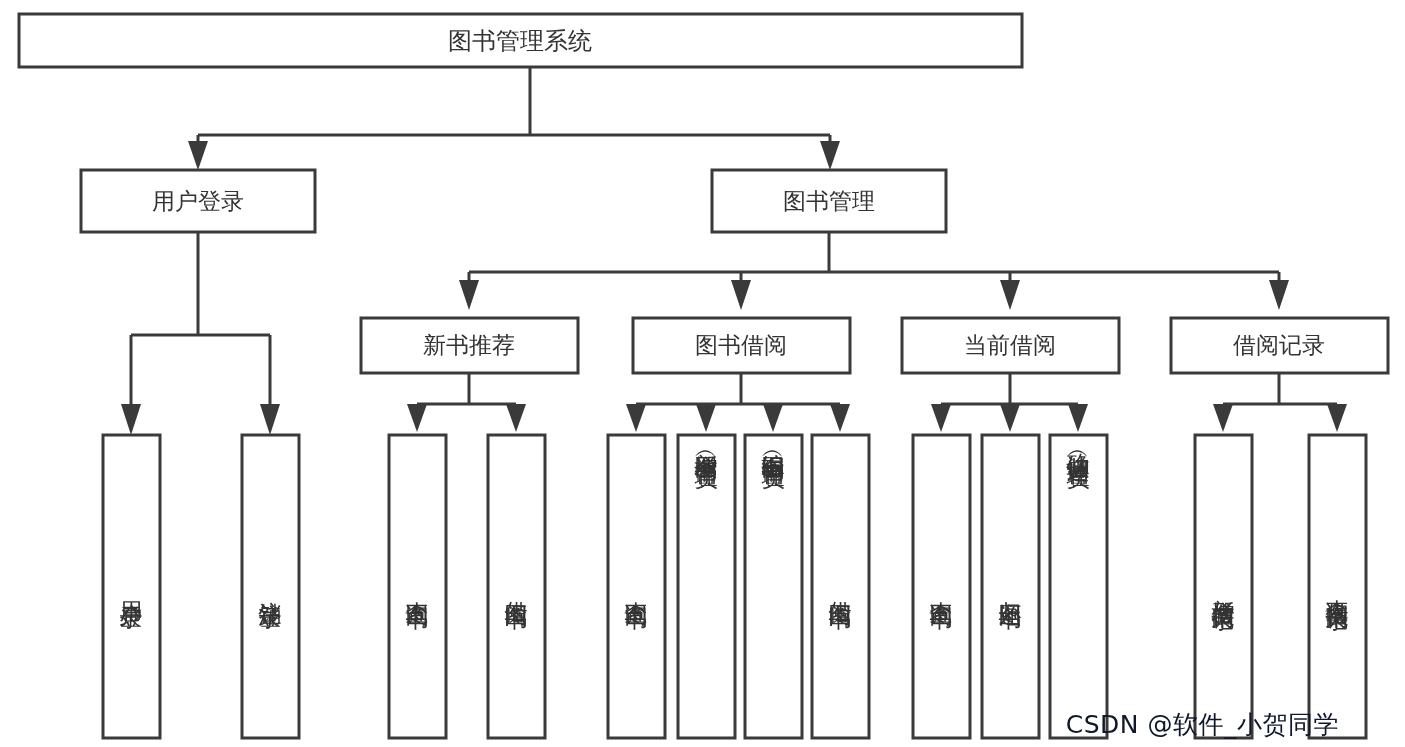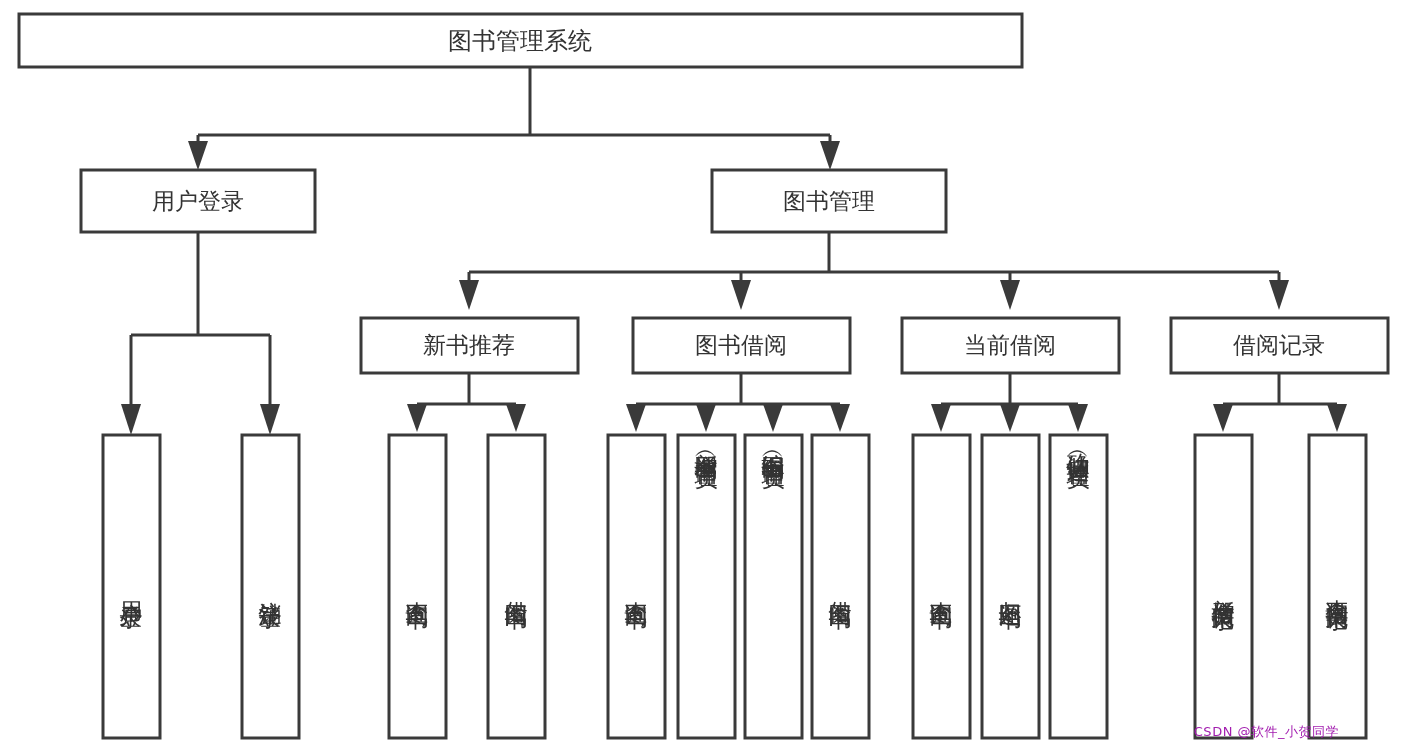--- a/index.html
+++ b/index.html
@@ -71,22 +71,22 @@
     letter-spacing: 2px;
     color: #333333;
     white-space: nowrap;
     text-align: center;
   }
   .watermark {
     position: absolute;
     right: 8px;
     bottom: 6px;
     font-family: "DejaVu Sans", "Liberation Sans", sans-serif;
-    font-size: 13px;
-    color: #a21caf;
+    font-size: 25px;
+    color: #0f172a;
     letter-spacing: 0.5px;
     white-space: nowrap;
   }
 </style>
 </head>
 <body>
 
 <div id="diagram-root">
 
   <svg id="structure-chart" viewBox="0 0 1405 747">

